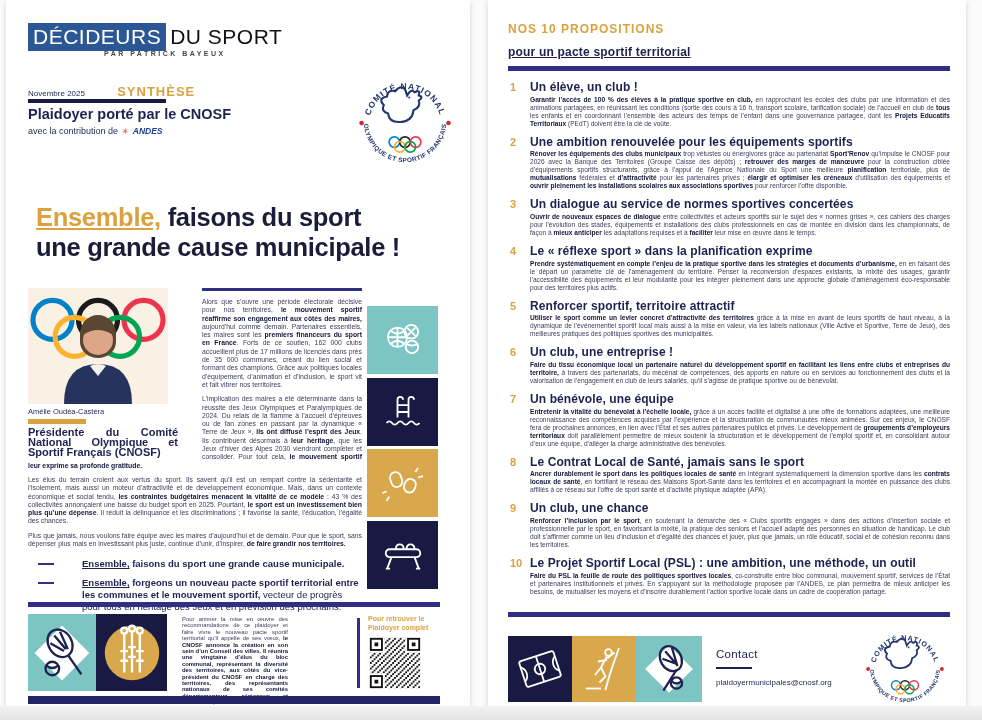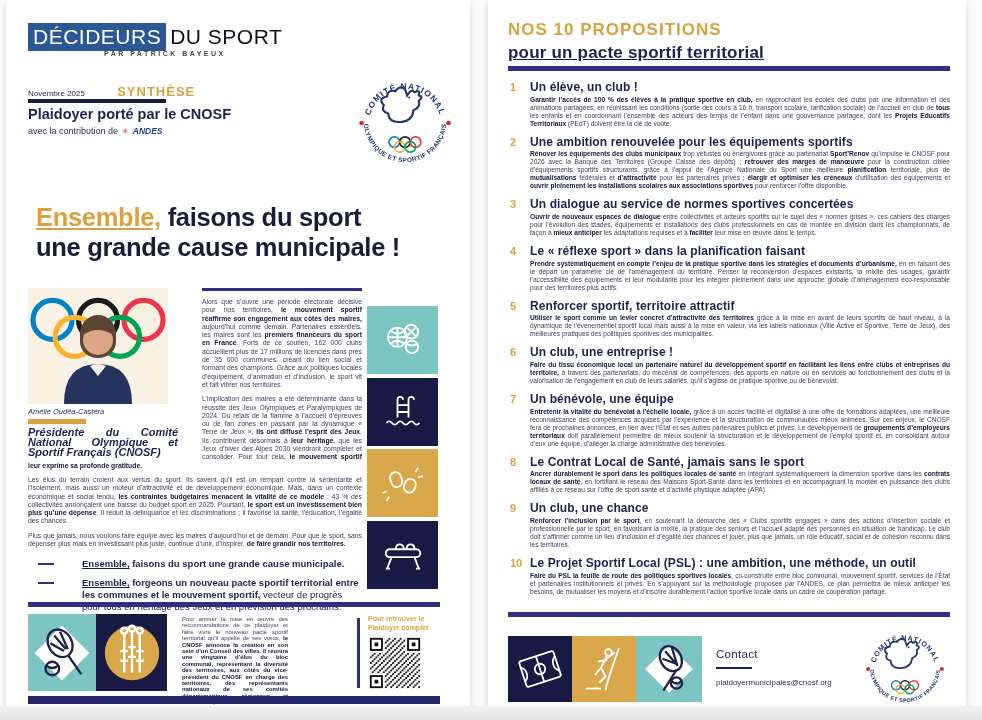--- a/index.html
+++ b/index.html
@@ -33,21 +33,21 @@
 
   
   .headline{left:30px;top:202px;width:430px;font-size:25.5px;line-height:30px;font-weight:bold;color:#1b1c3a;letter-spacing:-.3px;}
   .headline .g{color:var(--gold);}
 
   
   .bodytext{left:22px;top:288px;width:334px;font-size:6.8px;line-height:8.3px;color:var(--ink);text-align:justify;}
   .bodytext p{margin-bottom:6px;}
   .rb{font-weight:bold;color:var(--inkdark);}
   .g{color:var(--gold);text-decoration:underline;}
-  .photo-block{float:left;width:150px;margin-right:24px;margin-bottom:2px;font-style:italic;}
+  .photo-block{float:left;width:150px;margin-right:24px;margin-bottom:2px;}
   .photo{width:140px;height:116px;background:#f8f1e4;overflow:hidden;position:relative;border-radius:2px;}
   .photo svg{position:absolute;}
   .cap-name{font-size:7.5px;color:#2a2b5a;margin-top:4px;}
   .cap-bar{width:58px;height:5px;background:var(--gold);margin:3px 0;}
   .cap-role{font-size:11px;font-weight:bold;line-height:10px;color:#1f2150;}
   .lead-rule{overflow:hidden;height:3px;background:var(--purple);margin-bottom:7px;}
   .bullets{margin:10px 0 0 36px;}
   .bullet{position:relative;font-size:9.5px;line-height:12px;margin-bottom:7px;color:#23254f;text-align:left;padding-left:18px;}
   .bullet .dash{position:absolute;left:-26px;top:5px;width:16px;height:2px;background:var(--purple);}
   .bullet .rb{color:#1f2150;}
@@ -64,21 +64,21 @@
   
   .lf-tile{top:614px;height:77px;display:flex;align-items:center;justify-content:center;position:absolute;}
   #lfT1{left:22px;width:68px;background:var(--teal);}
   #lfT2{left:90px;width:71px;background:var(--tilenavy);}
   .lf-text{left:176px;top:616px;width:106px;font-size:5.9px;line-height:6.4px;color:var(--ink);text-align:justify;}
   .vdiv{left:351px;top:618px;width:2.5px;height:70px;background:var(--purple);}
   .qrblock{left:362px;top:615px;width:78px;}
   .qrlabel{font-size:7px;font-weight:bold;color:var(--gold);line-height:8.5px;margin-bottom:4px;}
 
   
-  .r-title{left:20px;top:18px;font-weight:bold;font-size:17px;line-height:23px;}
+  .r-title{left:20px;top:18px;font-weight:bold;font-size:12px;line-height:23px;}
   .r-title .l1{color:var(--gold);letter-spacing:1px;}
   .r-title .l2{color:#1e2150;letter-spacing:.2px;text-decoration:underline;}
   #ruleR1{left:20px;top:66px;width:442px;height:5px;}
   #ruleR2{left:20px;top:612px;width:442px;height:5px;}
   .props{left:20px;top:80px;width:442px;list-style:none;}
   .props li{position:relative;padding-left:22px;margin-bottom:7px;}
   .props .num{position:absolute;left:2px;top:1px;font-size:11px;font-weight:bold;color:var(--gold);}
   .props h3{font-size:12px;font-weight:bold;color:#1e2150;margin-bottom:1.5px;letter-spacing:.1px;}
   .props p{font-size:6.6px;line-height:8.05px;color:var(--ink);text-align:justify;}
 
@@ -305,21 +305,21 @@
           <h3>Une ambition renouvelée pour les équipements sportifs</h3>
           <p><span class="rb">Rénover les équipements des clubs municipaux</span><span> trop vétustes ou énergivores grâce au partenariat </span><span class="rb">Sport’Renov</span><span> qu’impulse le CNOSF pour 2026 avec la Banque des Territoires (Groupe Caisse des dépôts) ; </span><span class="rb">retrouver des marges de manœuvre</span><span> pour la construction ciblée d’équipements sportifs structurants, grâce à l’appui de l’Agence Nationale du Sport une meilleure </span><span class="rb">planification</span><span> territoriale, plus de </span><span class="rb">mutualisations</span><span> fédérales et </span><span class="rb">d’attractivité</span><span> pour les partenaires privés ; </span><span class="rb">élargir et optimiser les créneaux</span><span> d’utilisation des équipements et </span><span class="rb">ouvrir pleinement les installations scolaires aux associations sportives</span><span> pour renforcer l’offre disponible.</span></p>
         </li>
       <li>
           <span class="num">3</span>
           <h3>Un dialogue au service de normes sportives concertées</h3>
           <p><span class="rb">Ouvrir de nouveaux espaces de dialogue</span><span> entre collectivités et acteurs sportifs sur le sujet des « normes grises », ces cahiers des charges pour l’évolution des stades, équipements et installations des clubs professionnels en cas de montée en division dans les championnats, de façon à </span><span class="rb">mieux anticiper</span><span> les adaptations requises et à </span><span class="rb">faciliter</span><span> leur mise en œuvre dans le temps.</span></p>
         </li>
       <li>
           <span class="num">4</span>
-          <h3>Le « réflexe sport » dans la planification faisant</h3>
+          <h3>Le « réflexe sport » dans la planification exprime</h3>
           <p><span class="rb">Prendre systématiquement en compte l’enjeu de la pratique sportive dans les stratégies et documents d’urbanisme,</span><span> en en faisant dès le départ un paramètre clé de l’aménagement du territoire. Penser la reconversion d’espaces existants, la mixité des usages, garantir l’accessibilité des équipements et leur modularité pour les intégrer pleinement dans une approche globale d’aménagement éco-responsable pour des territoires plus actifs.</span></p>
         </li>
       <li>
           <span class="num">5</span>
           <h3>Renforcer sportif, territoire attractif</h3>
           <p><span class="rb">Utiliser le sport comme un levier concret d’attractivité des territoires</span><span> grâce à la mise en avant de leurs sportifs de haut niveau, à la dynamique de l’événementiel sportif local mais aussi à la mise en valeur, via les labels nationaux (Ville Active et Sportive, Terre de Jeux), des meilleures pratiques des politiques sportives des municipalités.</span></p>
         </li>
       <li>
           <span class="num">6</span>
           <h3>Un club, une entreprise !</h3>

